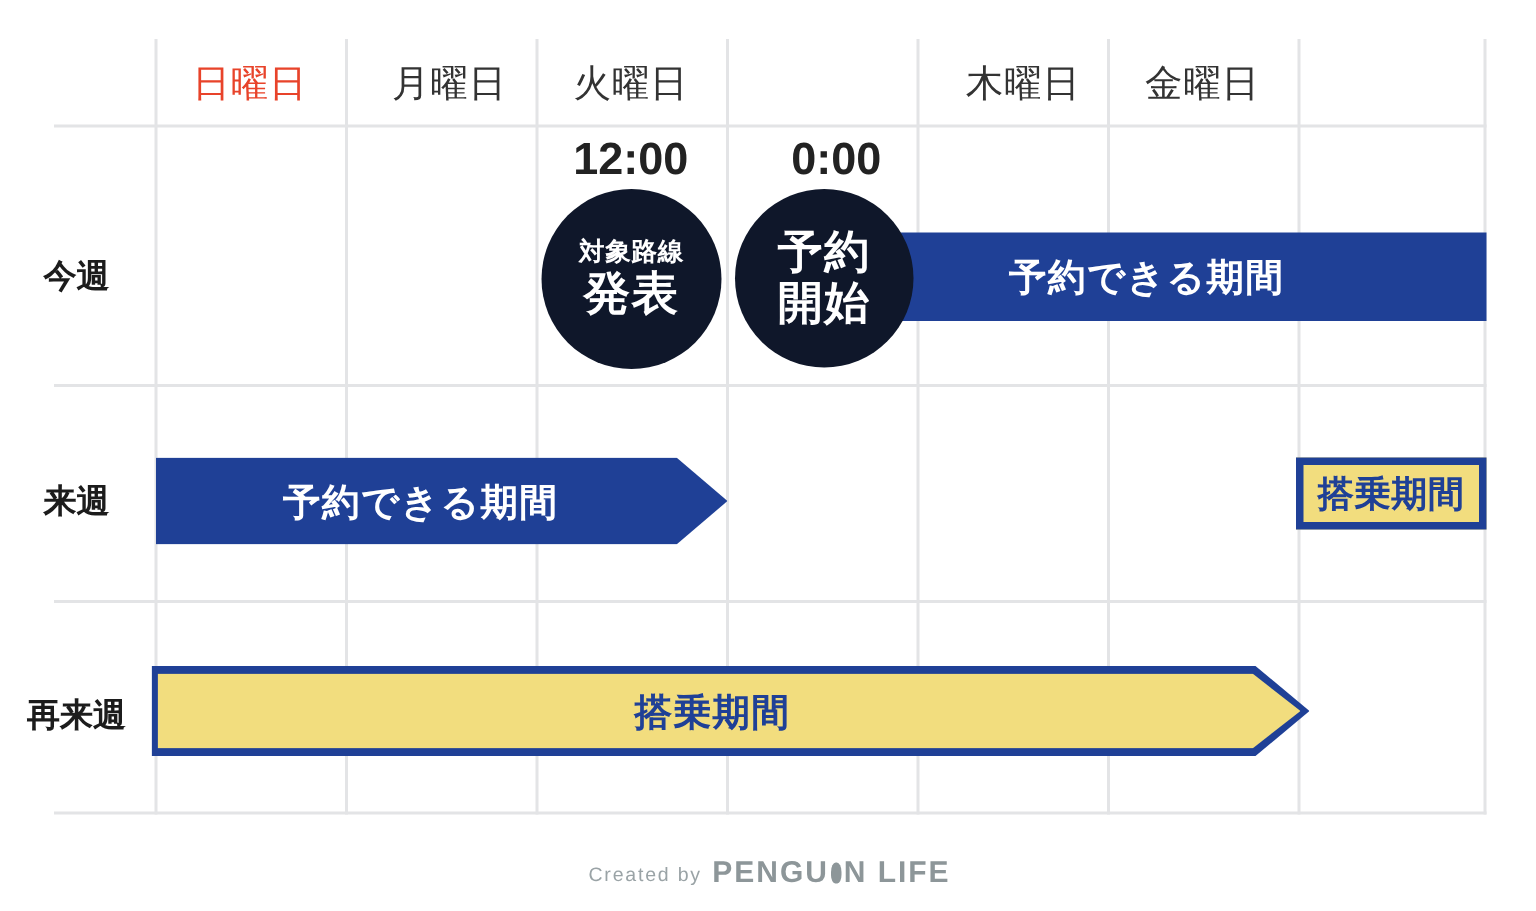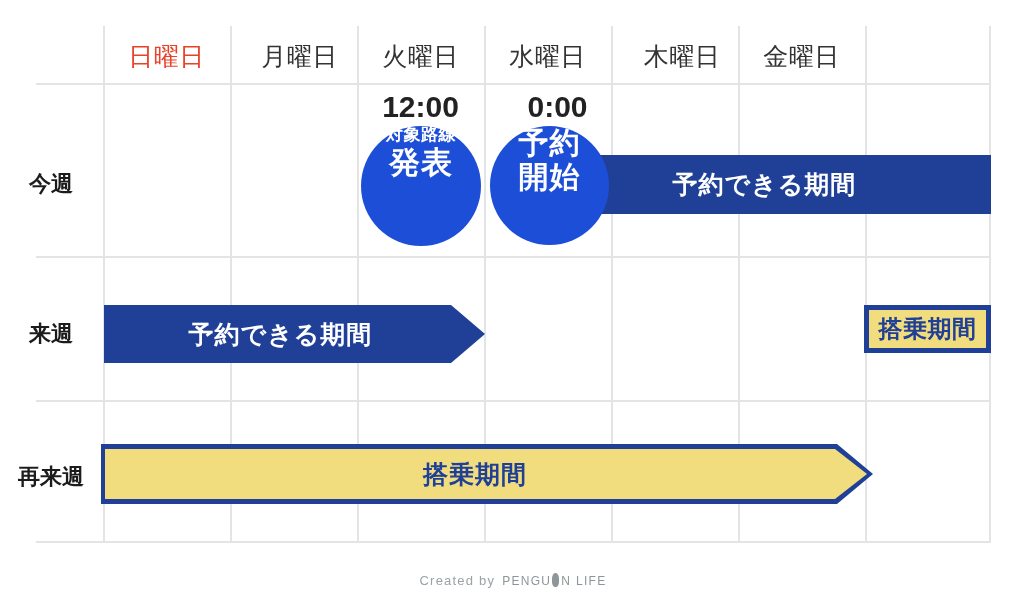--- a/index.html
+++ b/index.html
@@ -158,25 +158,25 @@
     font-size: 24px;
     font-weight: bold;
     letter-spacing: 0.5px;
     white-space: nowrap;
   }
 
   
   .circle {
     position: absolute;
     border-radius: 50%;
-    background: #1d4ed8;
+    background: #0f172a;
     display: flex;
     flex-direction: column;
     align-items: center;
-    justify-content: flex-start;
+    justify-content: center;
     color: #ffffff;
     z-index: 4;
   }
   .circle .c-small {
     font-size: 17px;
     font-weight: bold;
     line-height: 1.1;
     letter-spacing: 0.5px;
     white-space: nowrap;
   }
@@ -201,22 +201,22 @@
     text-align: center;
     white-space: nowrap;
   }
   .credit .created {
     font-size: 13px;
     color: #9aa3a6;
     letter-spacing: 1.2px;
     vertical-align: middle;
   }
   .credit .brand {
-    font-size: 12px;
-    font-weight: normal;
+    font-size: 20px;
+    font-weight: bold;
     color: #8d9699;
     letter-spacing: 1.3px;
     vertical-align: middle;
     margin-left: 7px;
   }
   .credit .peng-mark {
     display: inline-block;
     width: 7px;
     height: 14px;
     background: #8d9699;
@@ -240,21 +240,20 @@
   <div class="vline" style="left:988px;"></div>
 
   <div class="hline header-rule" style="top:83px;"></div>
   <div class="hline" style="top:256px;"></div>
   <div class="hline" style="top:400px;"></div>
   <div class="hline" style="top:541px;"></div>
 
   <div class="dayhead sun" style="left:102px; width:127px;">日曜日</div>
   <div class="dayhead" style="left:229px; width:139px;">月曜日</div>
   <div class="dayhead" style="left:356px; width:127px;">火曜日</div>
-  <div class="dayhead" style="left:483px; width:127px;">水曜日</div>
   <div class="dayhead" style="left:610px; width:142px;">木曜日</div>
   <div class="dayhead" style="left:737px; width:127px;">金曜日</div>
 
   <div class="rowlabel" style="top:169px;">今週</div>
   <div class="rowlabel" style="top:319px;">来週</div>
   <div class="rowlabel" style="top:462px;">再来週</div>
 
   <div class="timelabel" style="left:356px; width:127px;">12:00</div>
   <div class="timelabel" style="left:483px; width:147px;">0:00</div>
 

